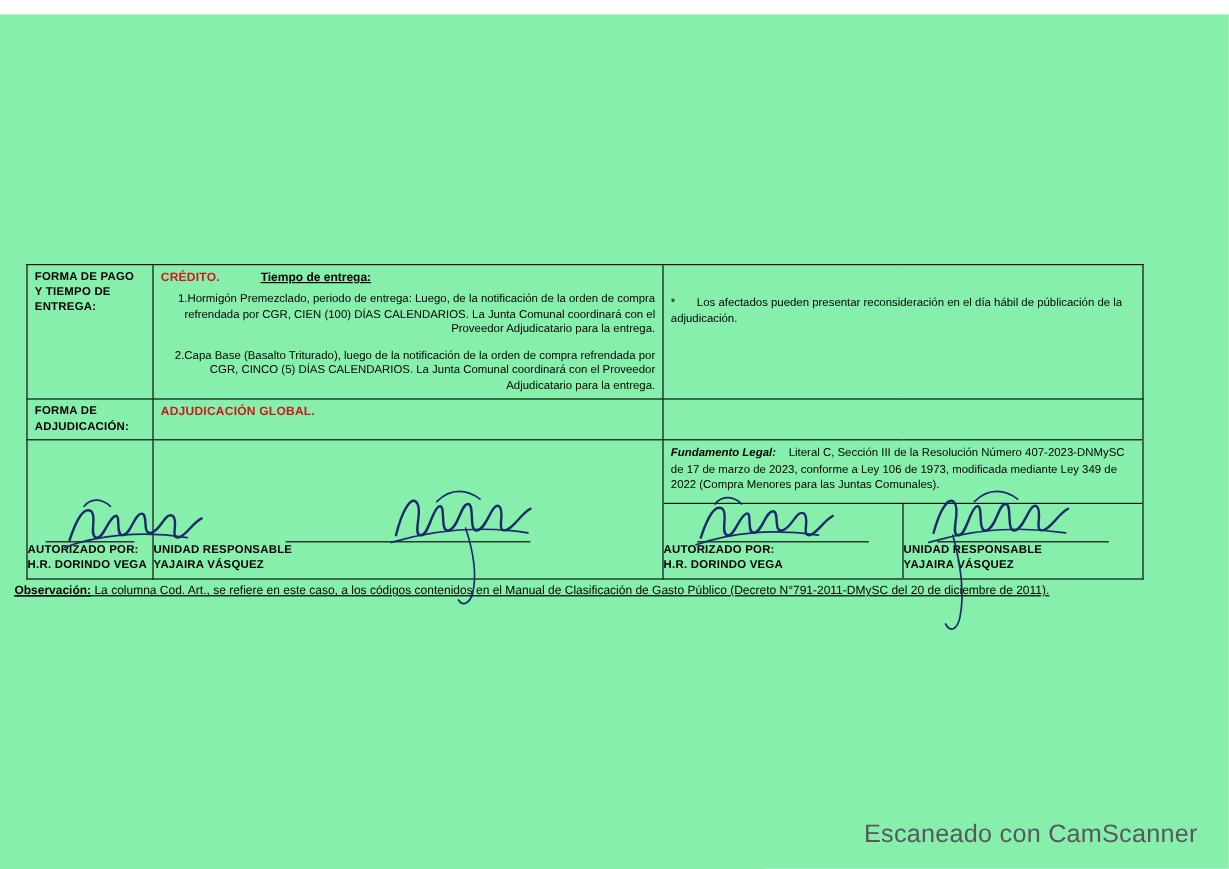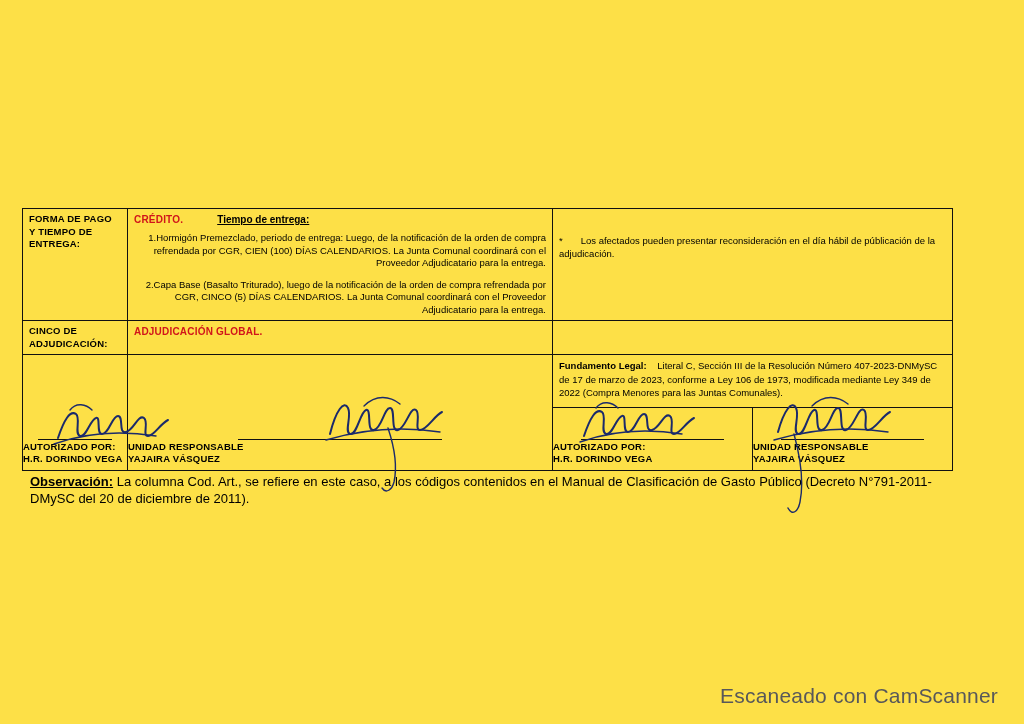--- a/index.html
+++ b/index.html
@@ -12,21 +12,22 @@
     height: 724px;
     position: relative;
     font-family: "Liberation Sans", sans-serif;
     color: #000;
     overflow: hidden;
   }
 
   .page {
     position: absolute;
     inset: 0;
-    background: #fde047;
+    background: #86efac;
+    margin-top: 12px;
   }
 
   
   .form-table {
     position: absolute;
     left: 22px;
     top: 208px;
     width: 930px;
     border-collapse: collapse;
     table-layout: fixed;
@@ -67,21 +68,21 @@
     font-weight: bold;
     font-size: 10px;
     letter-spacing: .2px;
   }
 
   
   .legal {
     font-size: 9.5px;
     line-height: 1.4;
   }
-  .legal b { font-weight: bold; }
+  .legal b { font-weight: bold; font-style: italic; }
 
   
   .sig-cell {
     height: 86px;
     position: relative;
     padding: 0 !important;
   }
   .sig-inner {
     position: absolute;
     left: 0; right: 0; bottom: 6px;
@@ -110,25 +111,26 @@
     position: absolute;
     pointer-events: none;
   }
   .scribble svg { display: block; overflow: visible; }
   .ink { fill: none; stroke: #1b2a6b; stroke-width: 2; stroke-linecap: round; stroke-linejoin: round; }
   .ink-thin { fill: none; stroke: #1b2a6b; stroke-width: 1.4; stroke-linecap: round; stroke-linejoin: round; }
 
   
   .observation {
     position: absolute;
-    left: 30px;
+    left: 12px;
     top: 474px;
     width: 930px;
-    font-size: 13px;
+    font-size: 10px;
     line-height: 1.3;
+    text-decoration: underline;
   }
   .observation .ob-lbl { font-weight: bold; text-decoration: underline; }
 
   
   .camscanner {
     position: absolute;
     right: 26px;
     bottom: 16px;
     font-size: 21px;
     color: #58585a;
@@ -157,21 +159,21 @@
           </p>
           <p class="para">1.Hormigón Premezclado, periodo de entrega: Luego, de la notificación de la orden de compra refrendada por CGR, CIEN (100) DÍAS CALENDARIOS. La Junta Comunal coordinará con el Proveedor Adjudicatario para la entrega.</p>
           <p class="para">2.Capa Base (Basalto Triturado), luego de la notificación de la orden de compra refrendada por CGR, CINCO (5) DÍAS CALENDARIOS. La Junta Comunal coordinará con el Proveedor Adjudicatario para la entrega.</p>
         </td>
         <td class="note-right" colspan="2">
           <span class="bullet">*</span><span>Los afectados pueden presentar reconsideración en el día hábil de públicación de la adjudicación.</span>
         </td>
       </tr>
 
       <tr>
-        <td class="lbl">CINCO DE ADJUDICACIÓN:</td>
+        <td class="lbl">FORMA DE ADJUDICACIÓN:</td>
         <td>
           <span class="adj-red">ADJUDICACIÓN GLOBAL.</span>
         </td>
         <td style="border-bottom:none;border-right:none;"></td>
         <td style="border-bottom:none;border-left:none;"></td>
       </tr>
 
       <tr>
         <td class="sig-cell">
           <div class="sig-inner">

